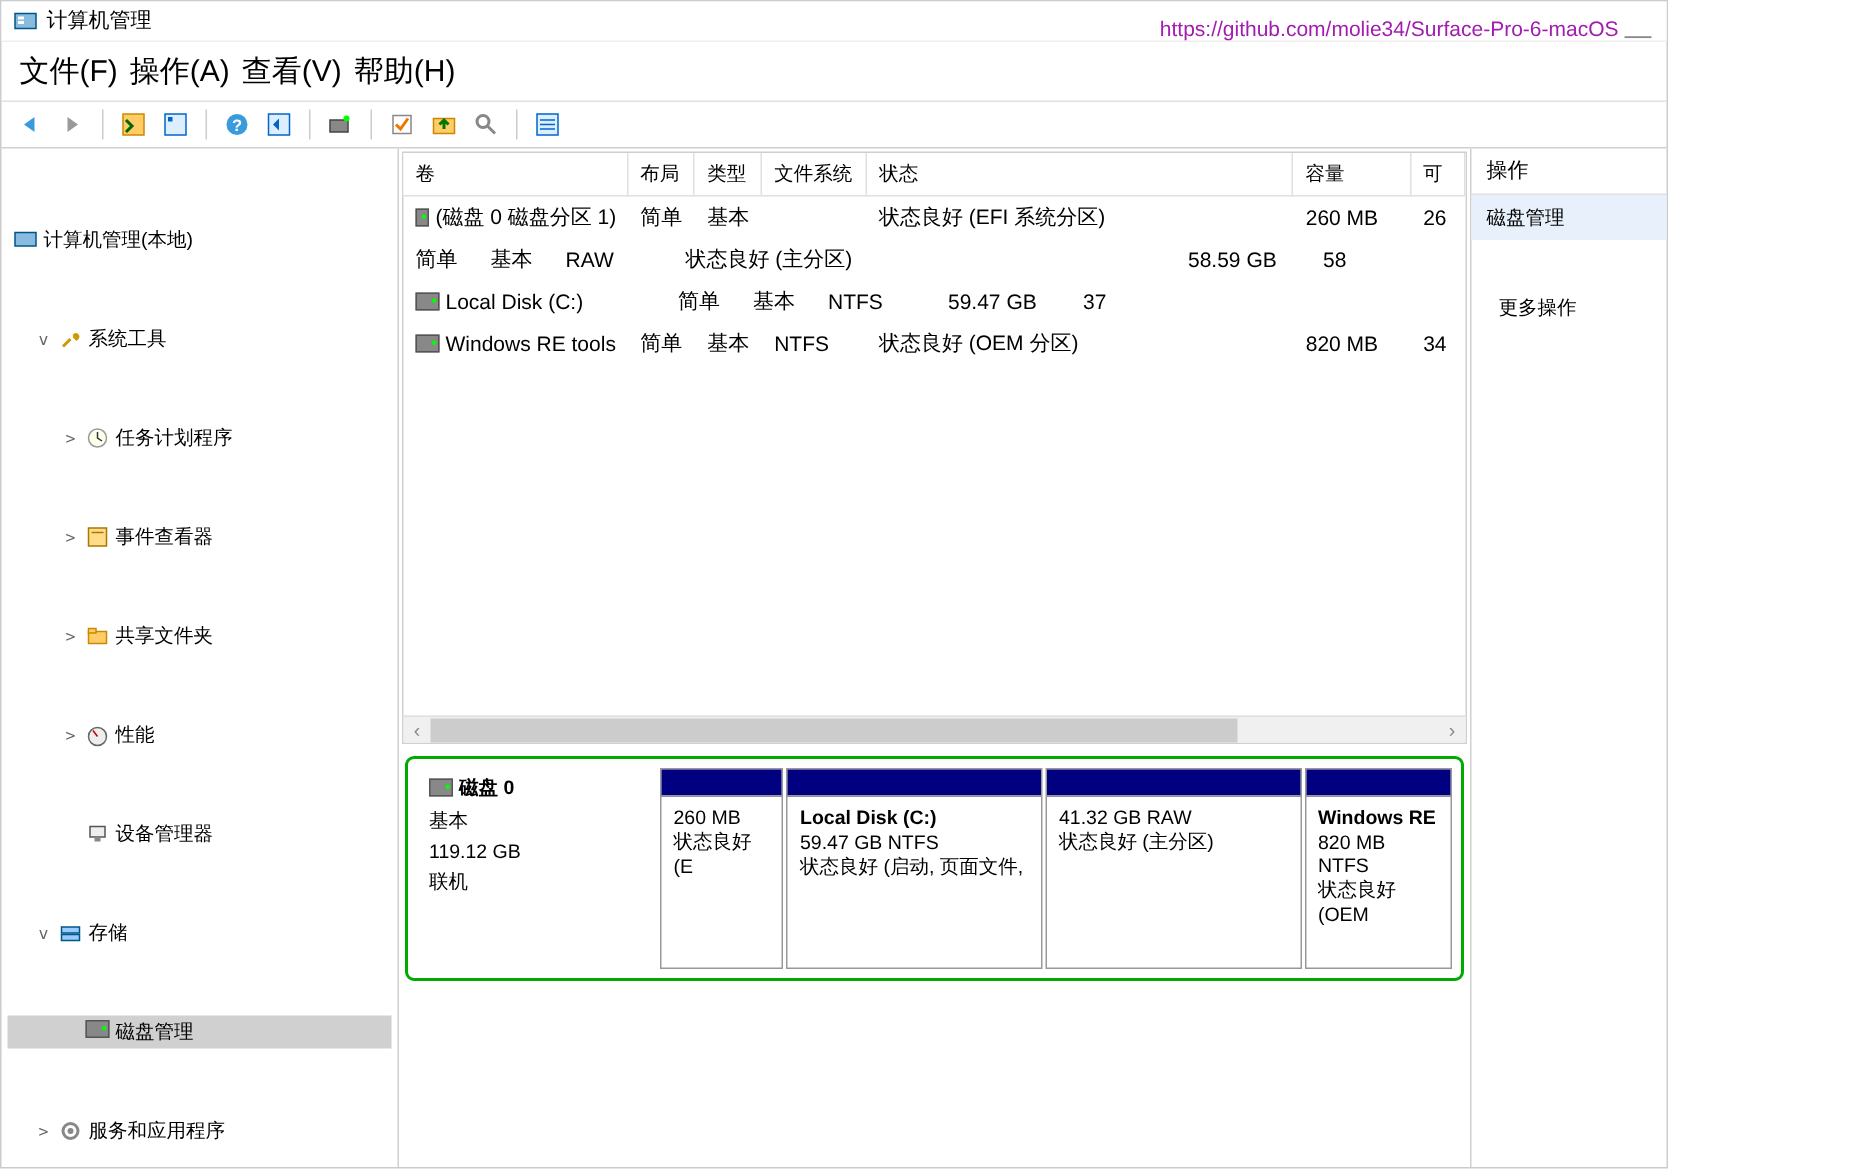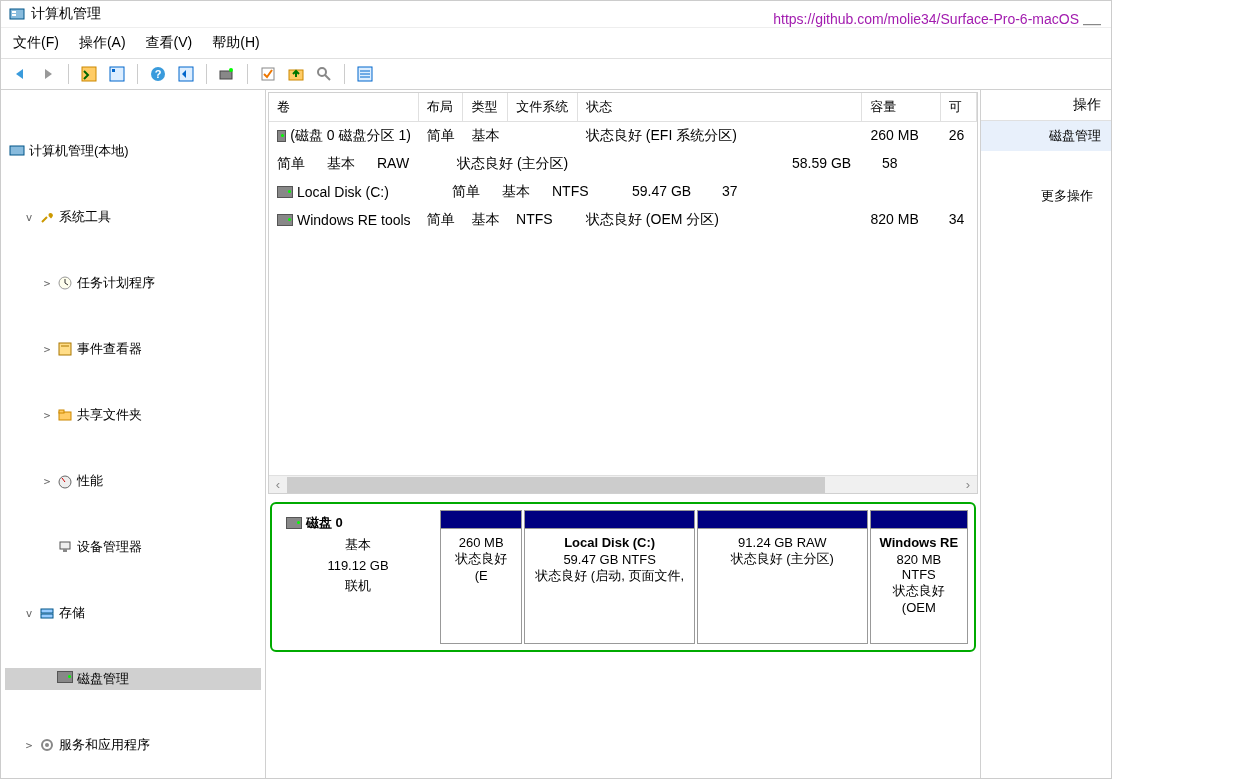--- a/index.html
+++ b/index.html
@@ -3,59 +3,59 @@
 <meta charset="utf-8">
 <style>
 * { box-sizing: border-box; margin: 0; padding: 0; }
 body { font-family: "Segoe UI", "Microsoft YaHei", sans-serif; font-size: 13px; background: #fff; color: #000; overflow: hidden; }
 .window { width: 1112px; height: 779px; display: flex; flex-direction: column; border: 1px solid #ccc; position: relative; }
 .titlebar { display: flex; align-items: center; padding: 4px 8px; background: #fff; border-bottom: 1px solid #eee; }
 .titlebar .icon { width: 16px; height: 16px; margin-right: 6px; }
 .titlebar-text { font-size: 14px; }
 .watermark { position: absolute; right: 32px; top: 10px; color: #a21caf; font-size: 14px; }
 .win-dash { position: absolute; right: 10px; top: 12px; font-size: 18px; color: #888; }
-.menubar { display: flex; gap: 20px; padding: 6px 12px; border-bottom: 1px solid #e0e0e0; font-size: 14px; }
+.menubar { display: flex; gap: 8px; padding: 6px 12px; border-bottom: 1px solid #e0e0e0; font-size: 20px; }
 .menubar span { cursor: default; }
 .toolbar { display: flex; align-items: center; gap: 6px; padding: 4px 8px; border-bottom: 1px solid #d0d0d0; }
 .tbtn { width: 22px; height: 22px; display: flex; align-items: center; justify-content: center; }
 .tsep { width: 1px; height: 20px; background: #ccc; margin: 0 3px; }
 .content { flex: 1; display: flex; min-height: 0; }
 .tree { width: 265px; border-right: 1px solid #d0d0d0; padding: 6px 4px; overflow: auto; }
 .tree-row { display: flex; align-items: center; padding: 2px 4px; gap: 4px; white-space: nowrap; cursor: default; margin-top: 44px; }
 .tree-row.selected { background: #d0d0d0; }
 .exp { width: 12px; text-align: center; color: #666; font-size: 11px; font-family: monospace; }
 .ticon { width: 16px; height: 16px; flex-shrink: 0; }
 .indent1 { padding-left: 18px; }
 .indent2 { padding-left: 36px; }
 .center { flex: 1; display: flex; flex-direction: column; border-right: 1px solid #d0d0d0; min-width: 0; }
 .volumes { border: 1px solid #d0d0d0; margin: 2px; flex: 1; display: flex; flex-direction: column; min-height: 0; }
 .vhdr { display: flex; background: #fff; border-bottom: 1px solid #e0e0e0; }
 .vhdr div { padding: 5px 8px; border-right: 1px solid #e0e0e0; font-size: 13px; }
-.vrow { display: flex; padding: 2px 0; }
+.vrow { display: flex; padding: 2px 0; align-items: center; }
 .vrow div { padding: 3px 8px; font-size: 14px; white-space: nowrap; overflow: hidden; }
 .vrows { overflow: auto; }
 .col-vol { width: 175px; display: flex; align-items: center; gap: 4px; }
 .col-lay { width: 50px; }
 .col-typ { width: 50px; }
 .col-fs  { width: 80px; }
 .col-st  { width: 335px; }
 .col-cap { width: 90px; }
 .col-av  { width: 40px; }
 .hscroll { height: 18px; display: flex; align-items: center; border-top: 1px solid #e0e0e0; background: #f0f0f0; }
 .hscroll .arr { width: 18px; text-align: center; color: #888; }
 .hscroll .track { flex: 1; background: #f0f0f0; height: 16px; position: relative; }
 .hscroll .thumb { position: absolute; left: 0; width: 80%; height: 100%; background: #ccc; }
-.diskpanel { border: 2px solid #0a0; border-radius: 6px; margin: 6px 4px; padding: 6px; display: flex; gap: 2px; height: 150px; text-align: center; }
+.diskpanel { border: 2px solid #0a0; border-radius: 6px; margin: 6px 4px; padding: 6px; display: flex; gap: 2px; height: 150px; }
 .diskinfo { width: 160px; padding: 4px 8px; display: flex; flex-direction: column; gap: 4px; }
 .diskinfo .dname { display: flex; align-items: center; gap: 4px; font-weight: bold; }
 .partcol { display: flex; flex-direction: column; border: 1px solid #999; }
 .partcol .pbar { height: 18px; background: #000080; border-bottom: 1px solid #999; }
 .partcol .pbody { flex: 1; padding: 6px 8px; font-size: 13px; overflow: hidden; }
 .partcol .pname { font-weight: bold; margin-bottom: 2px; }
-.sidebar { width: 130px; padding: 0; text-align: right; }
+.sidebar { width: 130px; padding: 0; }
 .sidehdr { padding: 6px 10px; border-bottom: 1px solid #e0e0e0; font-size: 14px; }
 .sideitem { padding: 6px 10px; background: #e8f0fb; }
 .sideitem2 { padding: 8px 18px; cursor: default; margin-top: 28px; }
 .diskicon { width: 16px; height: 12px; background: #888; border: 1px solid #555; display: inline-block; position: relative; }
 .diskicon::after { content: ''; position: absolute; right: 1px; top: 3px; width: 3px; height: 3px; background: #0f0; border-radius: 50%; }
 svg { display: block; }
 </style>
 </head>
 <body>
 
@@ -338,21 +338,21 @@
               <div class="pbar"></div>
               <div class="pbody">
                 <div class="pname">Local Disk  (C:)</div>
                 <div>59.47 GB NTFS</div>
                 <div>状态良好 (启动, 页面文件,</div>
               </div>
             </div>
             <div class="partcol" style="flex: 210 1 0%;">
               <div class="pbar"></div>
               <div class="pbody">
-                <div>91.24 GB RAW</div>
+                <div>41.32 GB RAW</div>
                 <div>状态良好 (主分区)</div>
               </div>
             </div>
             <div class="partcol" style="flex: 120 1 0%;">
               <div class="pbar"></div>
               <div class="pbody">
                 <div class="pname">Windows RE</div>
                 <div>820 MB NTFS</div>
                 <div>状态良好 (OEM</div>
               </div>

